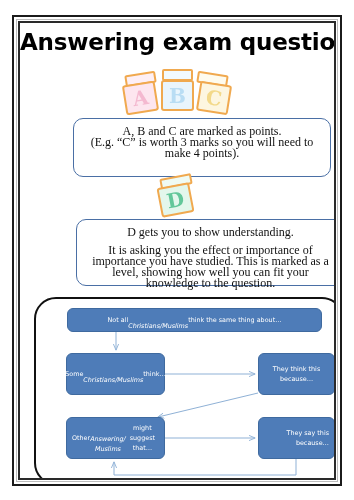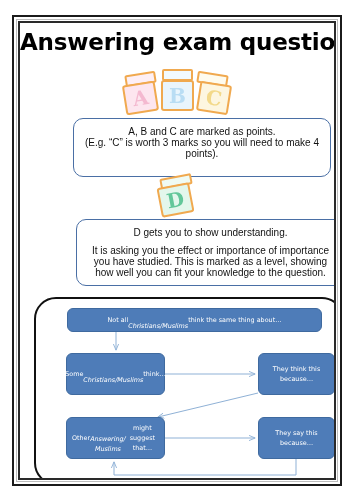--- a/index.html
+++ b/index.html
@@ -114,22 +114,22 @@
 
   
   .info-box{
     position:absolute;
     box-sizing:border-box;
     border:1px solid #4a6fa5;
     border-radius:10px;
     background:#ffffff;
     text-align:center;
     color:#111111;
-    font-family:Liberation Sans, sans-serif;
-    font-size:10px;
+    font-family:Liberation Serif, serif;
+    font-size:12px;
     line-height:11px;
     padding:7px 9px 6px 9px;
   }
   #info-box-1{ left:53px; top:95px; width:258px; height:59px; }
   #info-box-2{ left:56px; top:196px; width:269px; height:67px; }
   .info-gap{ display:block;height:7px; }
 
   
   #flow-container{
     position:absolute;
@@ -154,21 +154,21 @@
     display:flex;
     align-items:center;
     justify-content:center;
     text-align:center;
     padding:2px 5px;
   }
   #flow-box-top   { left:31px; top:9px;  width:255px; height:24px; }
   #flow-box-left1 { left:30px; top:54px; width:99px;  height:42px; }
   #flow-box-right1{ left:222px;top:54px; width:77px;  height:42px; }
   #flow-box-left2 { left:30px; top:118px;width:99px;  height:42px; }
-  #flow-box-right2{ left:222px;top:118px;width:77px;  height:42px; }
+  #flow-box-right2{ left:222px;top:118px;width:77px;  height:42px;text-align:right; }
 
   #flow-arrows{
     position:absolute; left:0; top:0;
     width:310px; height:203px;
     pointer-events:none;
   }
   .em{ font-style:italic;margin-top:12px; }
 </style>
 </head>
 <body>

